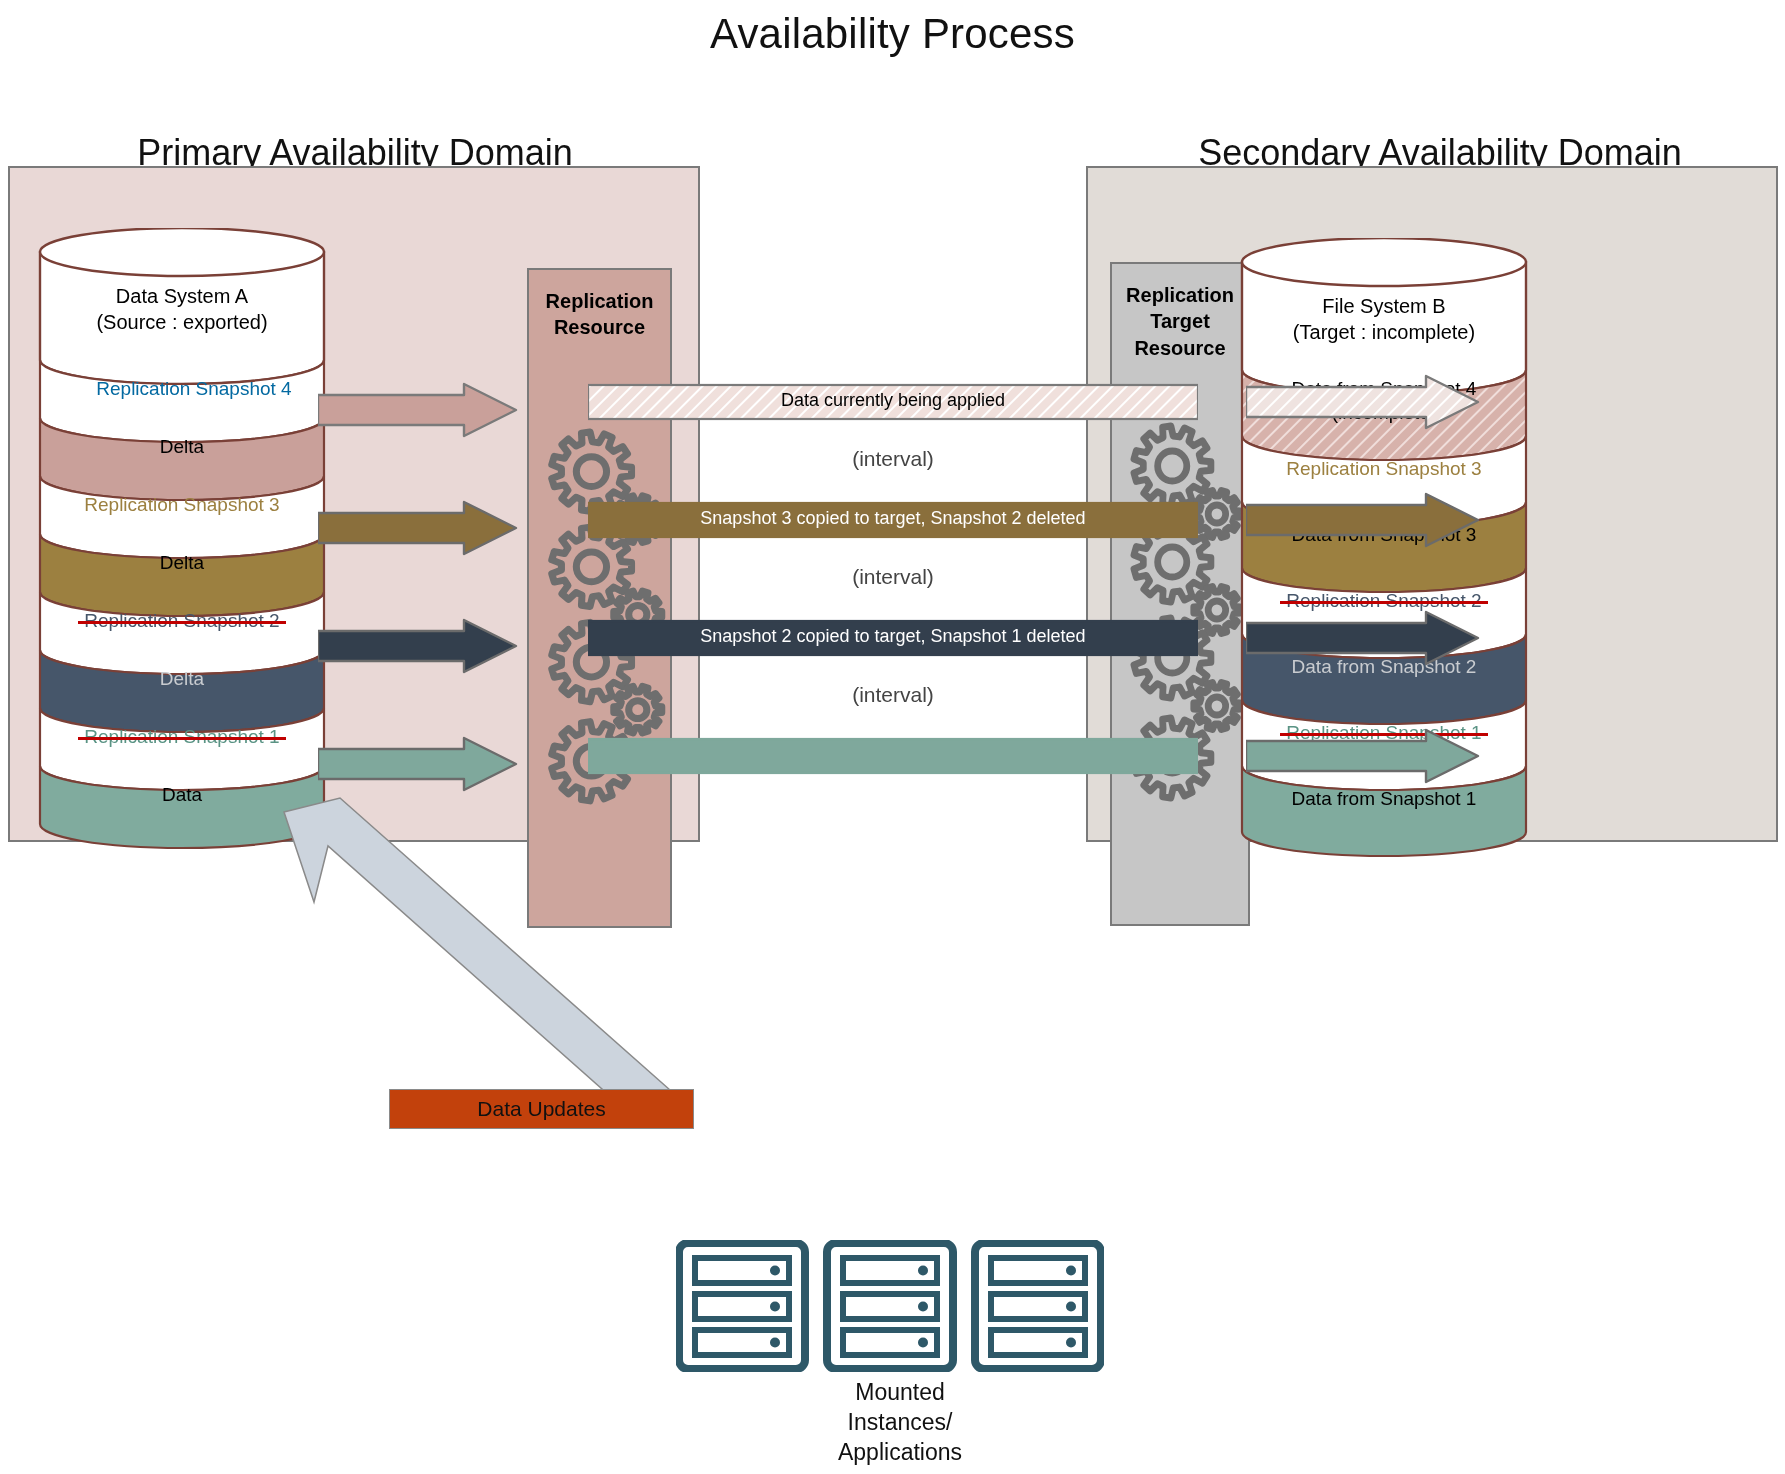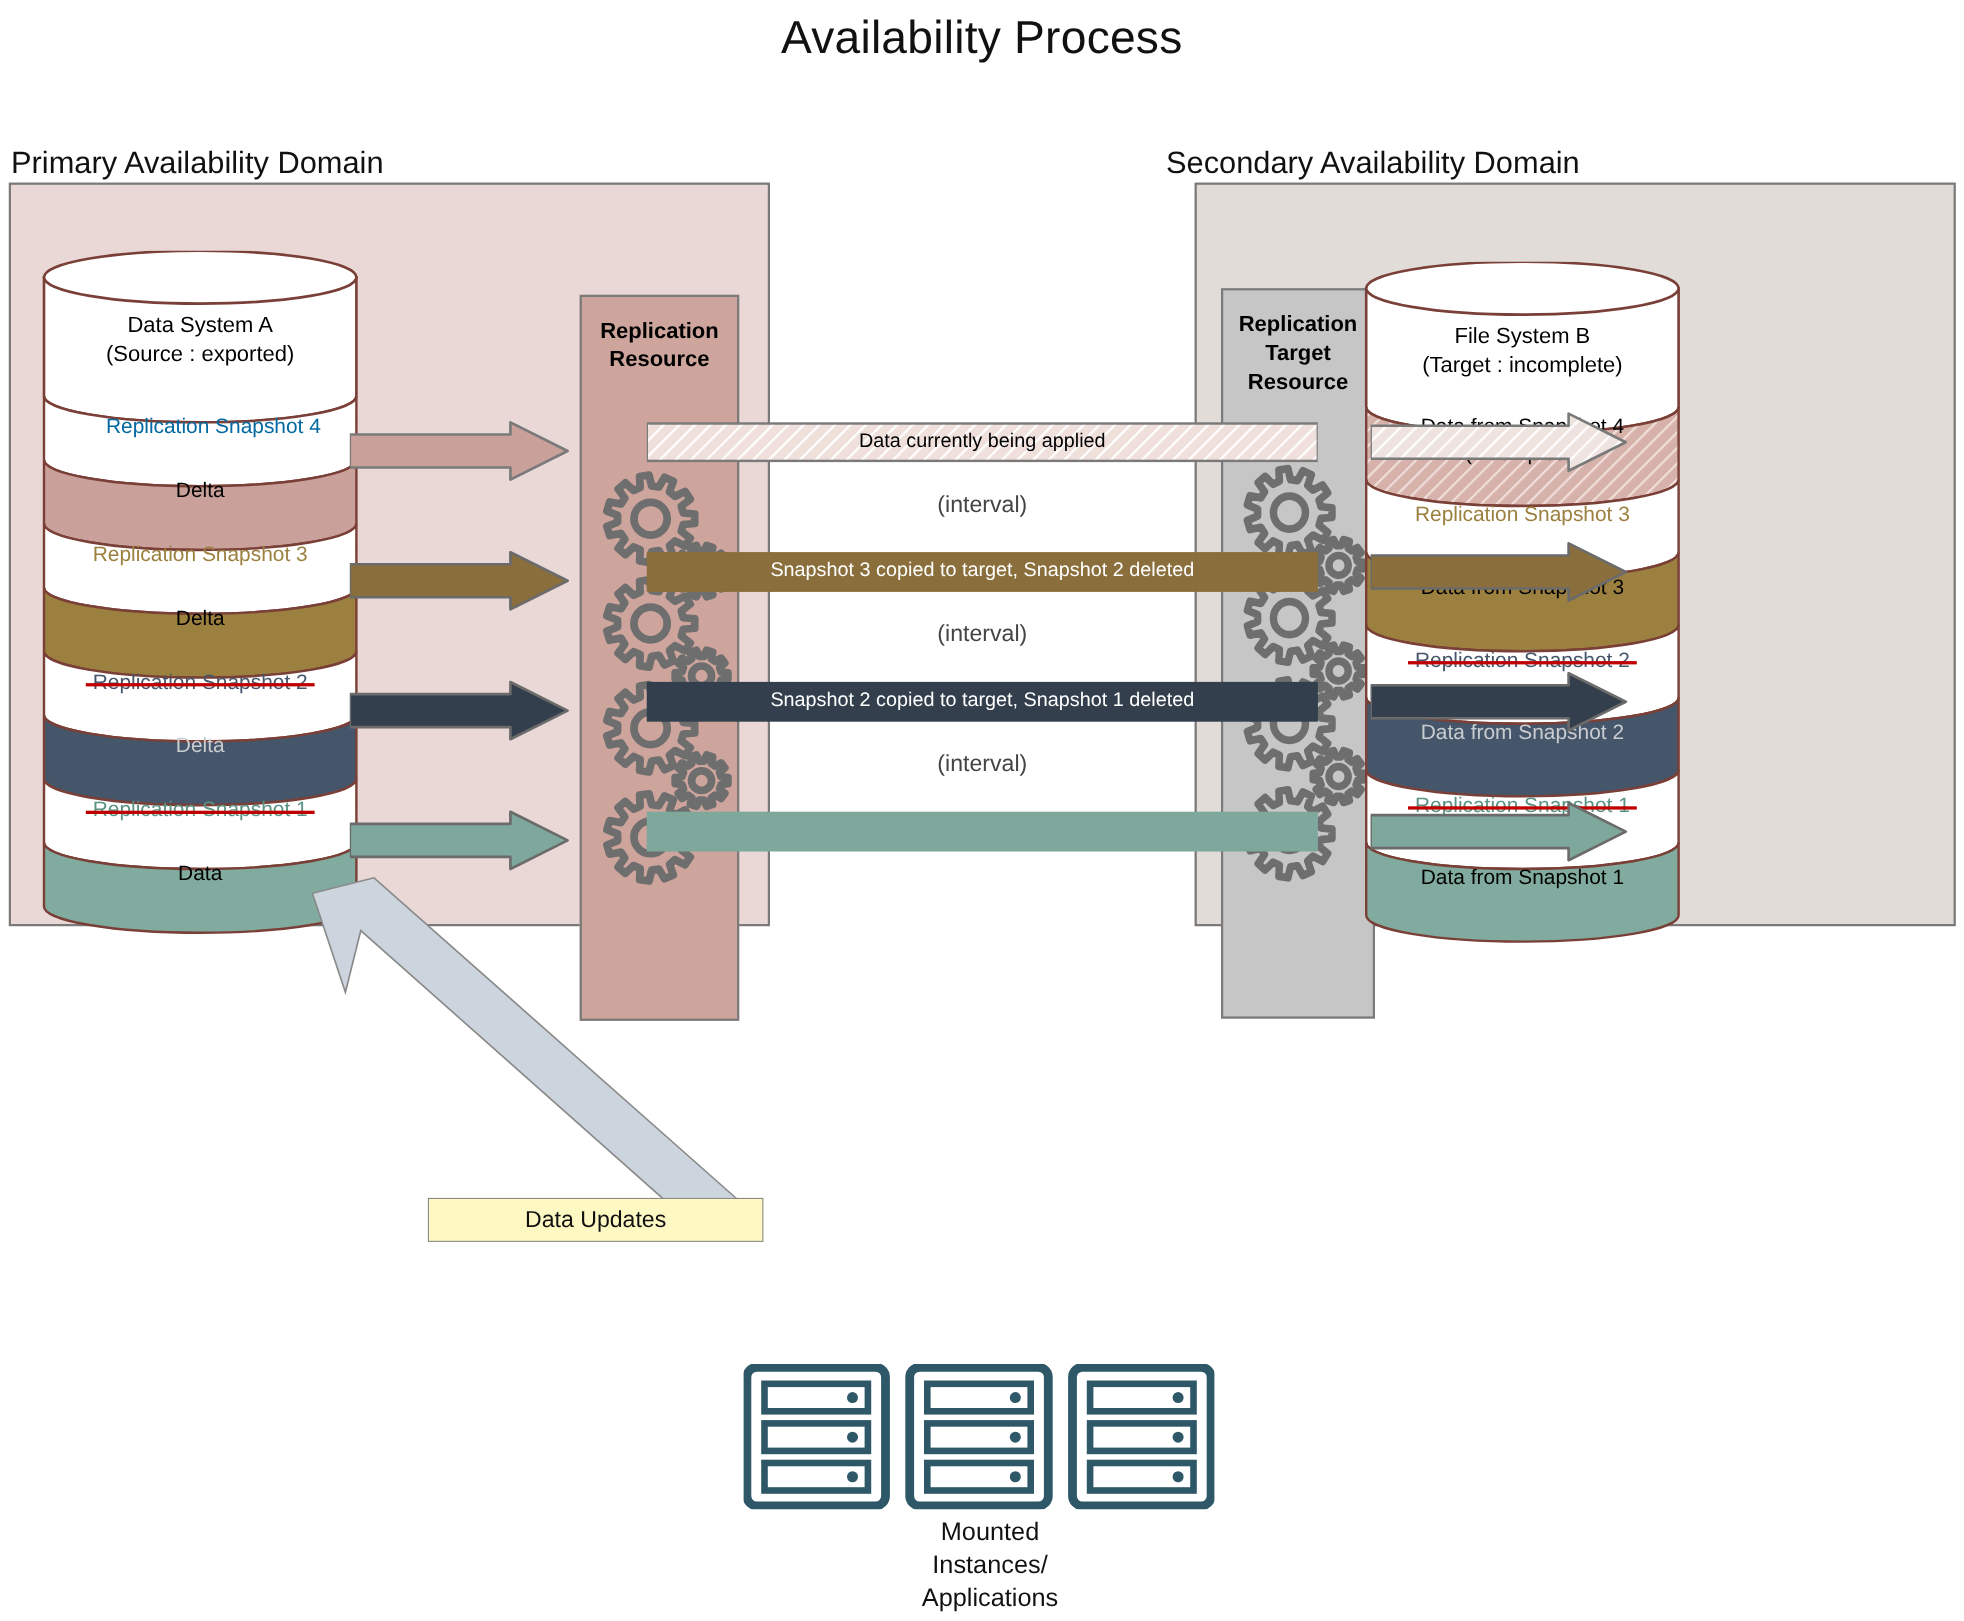--- a/index.html
+++ b/index.html
@@ -11,21 +11,21 @@
   }
   .abs{position:absolute;}
 
   
   #page-title{
     left:0;top:10px;width:1785px;text-align:center;
     font-size:42px;letter-spacing:.2px;color:#111;
   }
 
   
-  .domain-title{font-size:28px;color:#111;white-space:nowrap;}
+  .domain-title{font-size:36px;color:#111;text-align:center;white-space:nowrap;}
   #primary-domain-title{left:10px;top:132px;width:690px;}
   #secondary-domain-title{left:1060px;top:132px;width:760px;}
 
   
   .domain-panel{border:2px solid #7a7a7a;box-sizing:border-box;}
   #primary-domain-panel{left:8px;top:166px;width:692px;height:676px;background:#e9d8d6;}
   #secondary-domain-panel{left:1086px;top:166px;width:692px;height:676px;background:#e1dcd7;}
 
   
   .resource-box{border:2px solid #7a7a7a;box-sizing:border-box;}
@@ -59,21 +59,21 @@
   .flow-label{
     position:absolute;text-align:center;font-size:18px;white-space:nowrap;
   }
   .interval-label{
     position:absolute;text-align:center;font-size:21px;color:#444;width:100%;
   }
 
   
   #data-updates-box{
     left:389px;top:1089px;width:305px;height:40px;
-    background:#fef9c3;border:1.5px solid #8a8a8a;box-sizing:border-box;
+    background:#c2410c;border:1.5px solid #8a8a8a;box-sizing:border-box;
     display:flex;align-items:center;justify-content:center;
     font-size:21px;color:#111;
   }
 
   
   #servers{left:676px;top:1240px;width:445px;height:130px;}
   #servers svg{display:block;}
   #mounted-caption{
     left:790px;top:1378px;width:220px;text-align:center;
     font-size:23px;line-height:1.3;color:#111;

